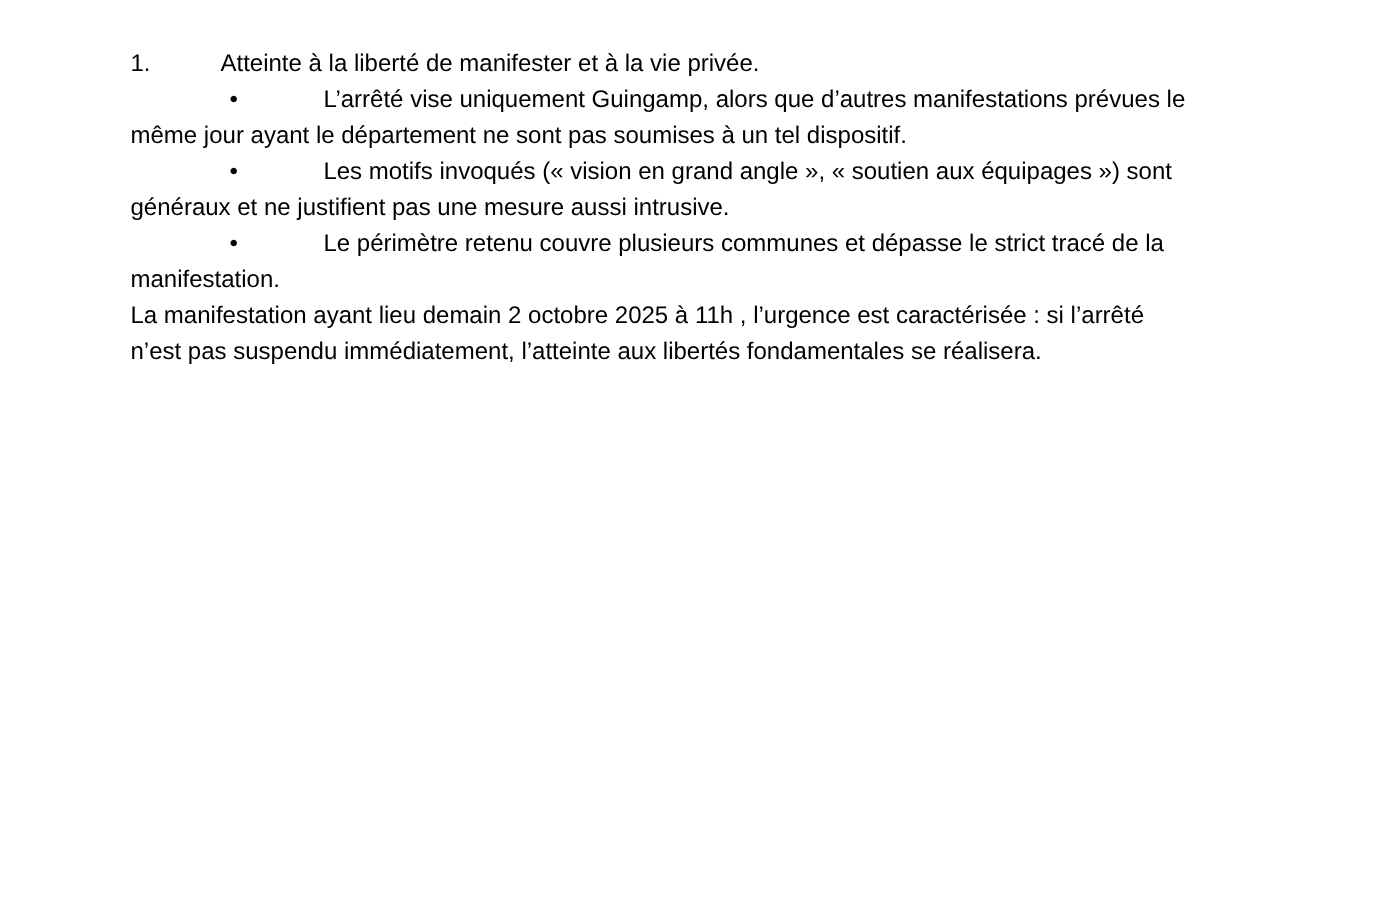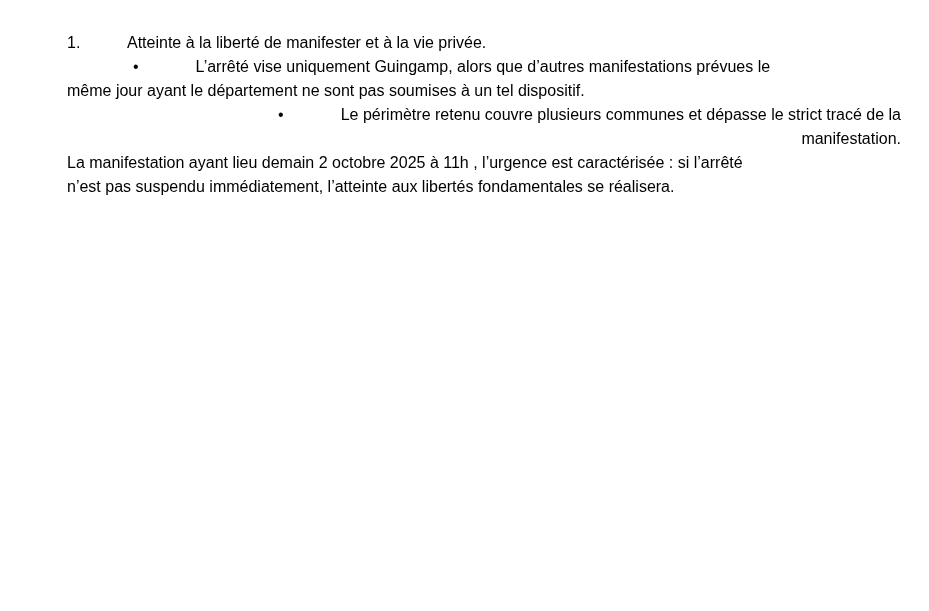--- a/index.html
+++ b/index.html
@@ -13,21 +13,21 @@
     overflow: hidden;
     font-family: "Liberation Sans", sans-serif;
     font-size: 16px;
     line-height: 24px;
     color: #000000;
   }
   .page {
     box-sizing: border-box;
     width: 929px;
     height: 611px;
-    padding: 31px 16px 0 67px;
+    padding: 31px 16px 0 87px;
     background: #ffffff;
   }
   .page p {
     margin: 0;
     white-space: pre-line;
     max-width: 834px;
   }
   
   .num-1 {
     display: inline-block;
@@ -45,36 +45,38 @@
     margin-left: 66px;
   }
   .bullet-gap {
     display: inline-block;
     width: 57px;
   }
   .para-1   { margin-top: 21px; }
   .head-2   { margin-top: 18px; }
   .bullet-a { margin-top: 55px; }
   .bullet-b { margin-top: 20px; }
-  .bullet-c { margin-top: 17px; text-align: right; }
+  .bullet-c { margin-top: 17px; }
   .head-3   { margin-top: 52px; }
   .para-2   { margin-top: 14px; }
 </style>
 </head>
 <body>
 
 <div class="page">
 
   <p class="head-1"><span class="num-1">1.</span><span>Atteinte à la liberté de manifester et à la vie privée.</span></p>
 
 
 
   <p class="bullet-a"><span class="bullet-marker">•</span><span class="bullet-gap"></span><span>L’arrêté vise uniquement Guingamp, alors que d’autres manifestations prévues le
 même jour ayant le département ne sont pas soumises à un tel dispositif.</span></p>
 
+  <p class="bullet-b"><span class="bullet-marker">•</span><span class="bullet-gap"></span><span>Les motifs invoqués (« vision en grand angle », « soutien aux équipages ») sont
+généraux et ne justifient pas une mesure aussi intrusive.</span></p>
 
   <p class="bullet-c"><span class="bullet-marker">•</span><span class="bullet-gap"></span><span>Le périmètre retenu couvre plusieurs communes et dépasse le strict tracé de la
 manifestation.</span></p>
 
 
   <p class="para-2">La manifestation ayant lieu demain 2 octobre 2025 à 11h , l’urgence est caractérisée : si l’arrêté
 n’est pas suspendu immédiatement, l’atteinte aux libertés fondamentales se réalisera.</p>
 
 </div>
 

